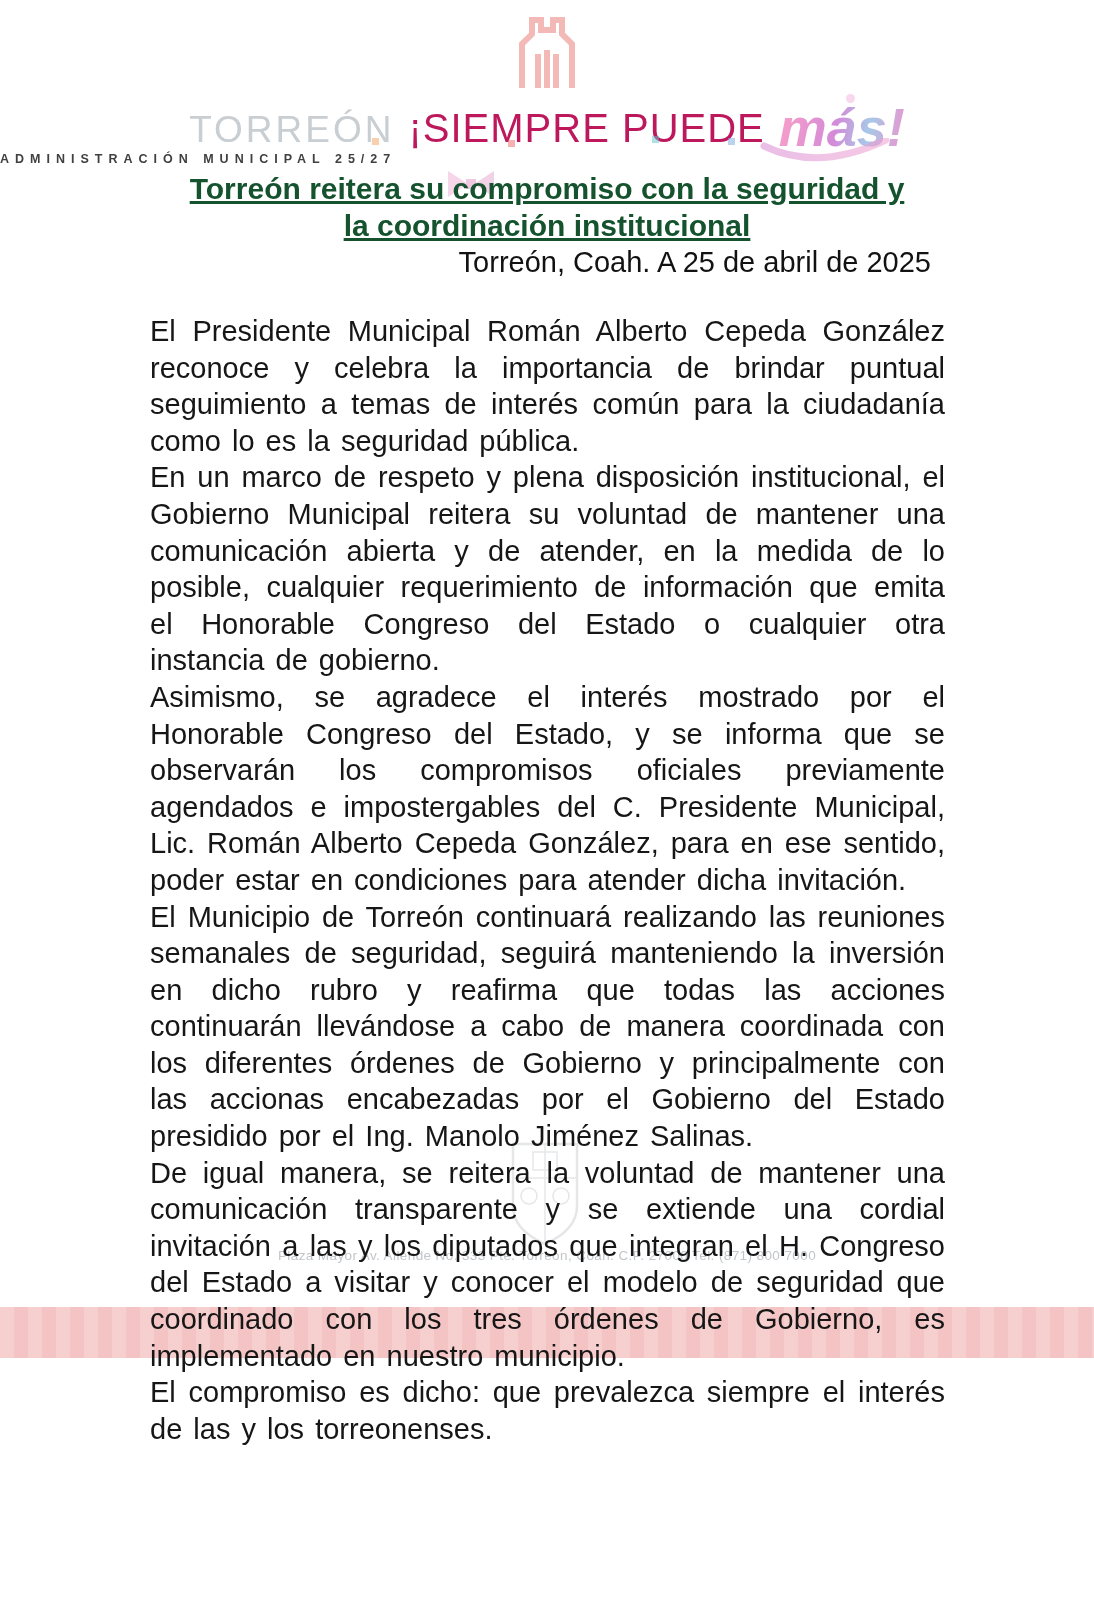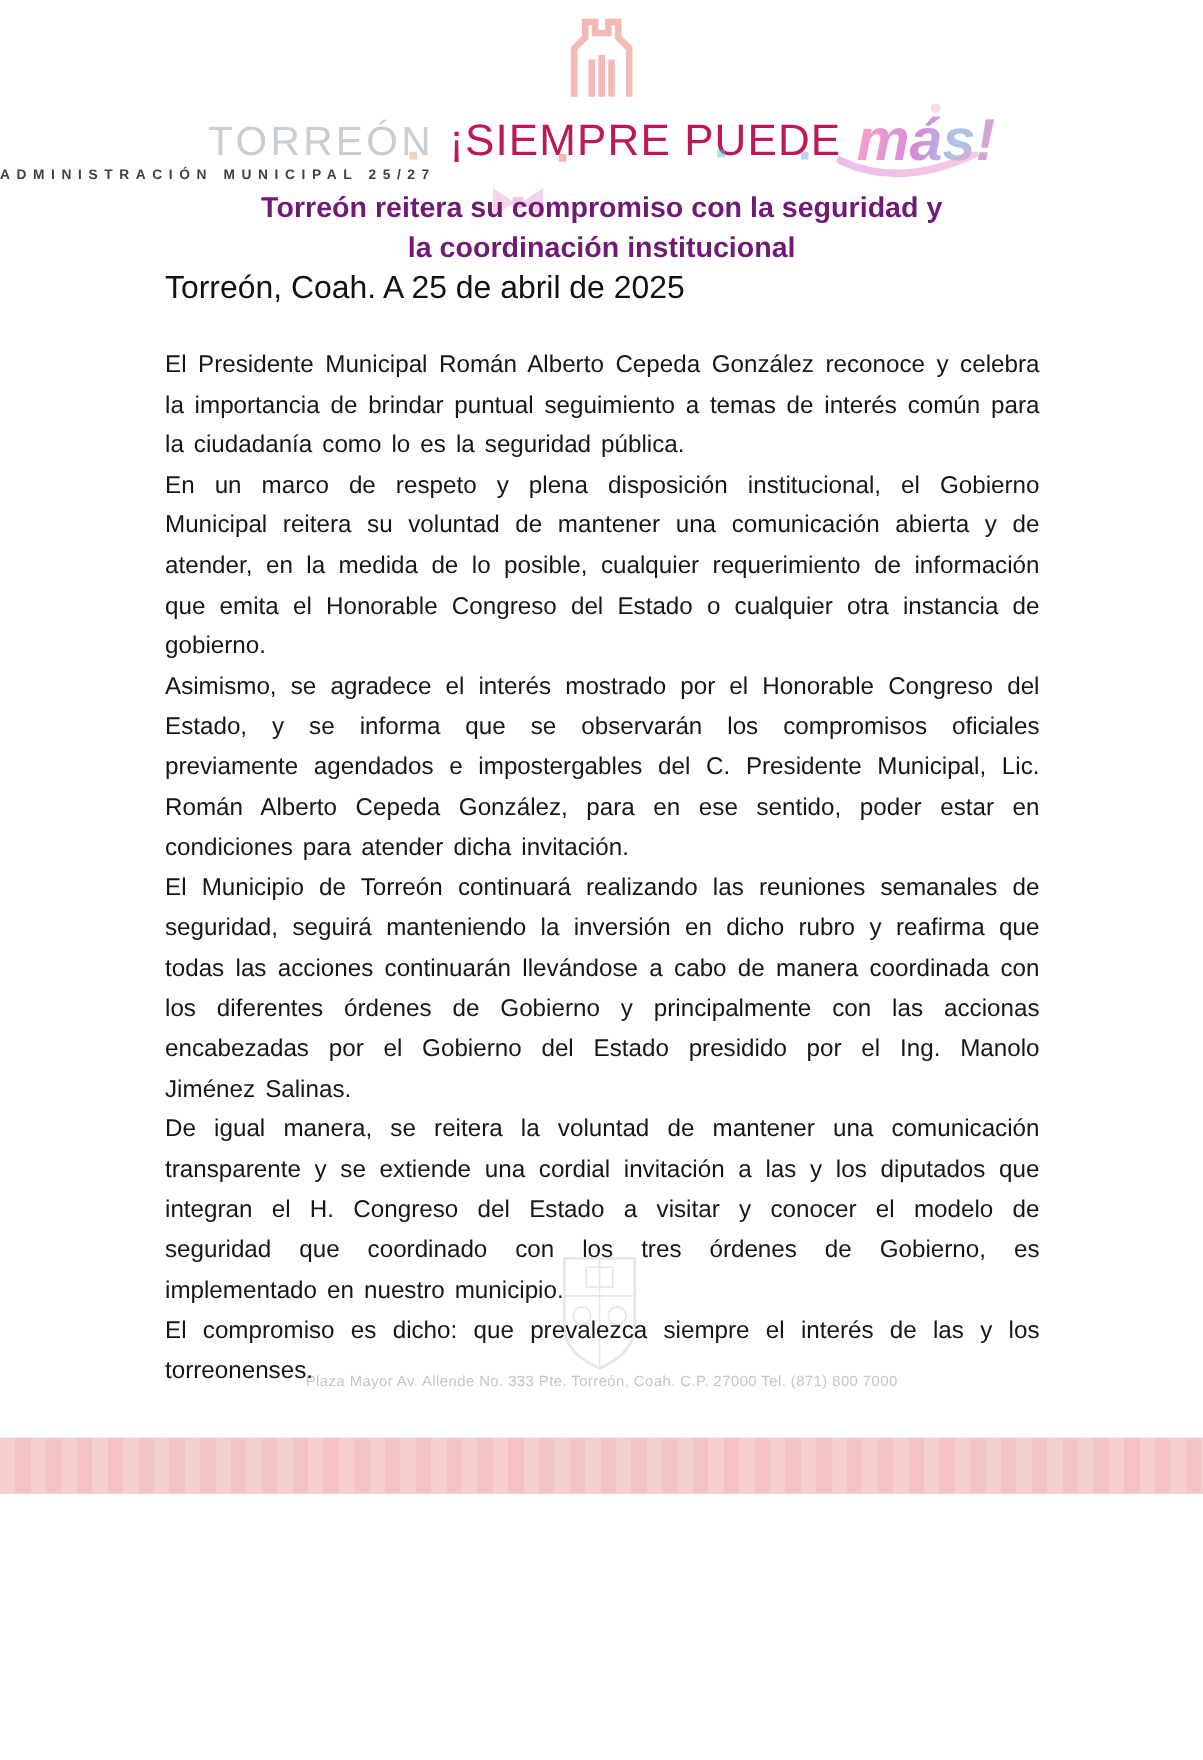--- a/index.html
+++ b/index.html
@@ -44,34 +44,35 @@
   .c5{left:846px;top:2px;background:#efb1d9;border-radius:50%;width:9px;height:9px;}
   .tagline{
     margin-top:2px;
     font-size:12.5px;letter-spacing:6px;color:#404040;font-weight:700;
   }
   
   .title{
     position:relative;z-index:2;
     margin:18px 0 0 0;
     text-align:center;
-    font-size:26px;font-weight:700;color:#701a75;
+    font-size:30px;font-weight:700;color:#14532d;
     line-height:37px;
+    text-decoration:underline;
   }
   .dateline{
     position:relative;z-index:2;
     width:795px;margin:0 149px 0 150px;
-    padding-right:14px;box-sizing:border-box;
+    text-align:right;padding-right:14px;box-sizing:border-box;
     font-size:29px;color:#121212;line-height:37px;
   }
   
   .body-text{
     position:relative;z-index:2;
     width:795px;margin:32px 149px 0 150px;
-    font-size:22px;color:#161616;
+    font-size:29px;color:#161616;
     line-height:36.6px;
     text-align:justify;
     word-spacing:3px;
   }
   .body-text p{margin:0;}
   
   .highlight-band{
     position:absolute;left:0;top:1307px;width:100%;height:51px;
     z-index:1;
     background:

